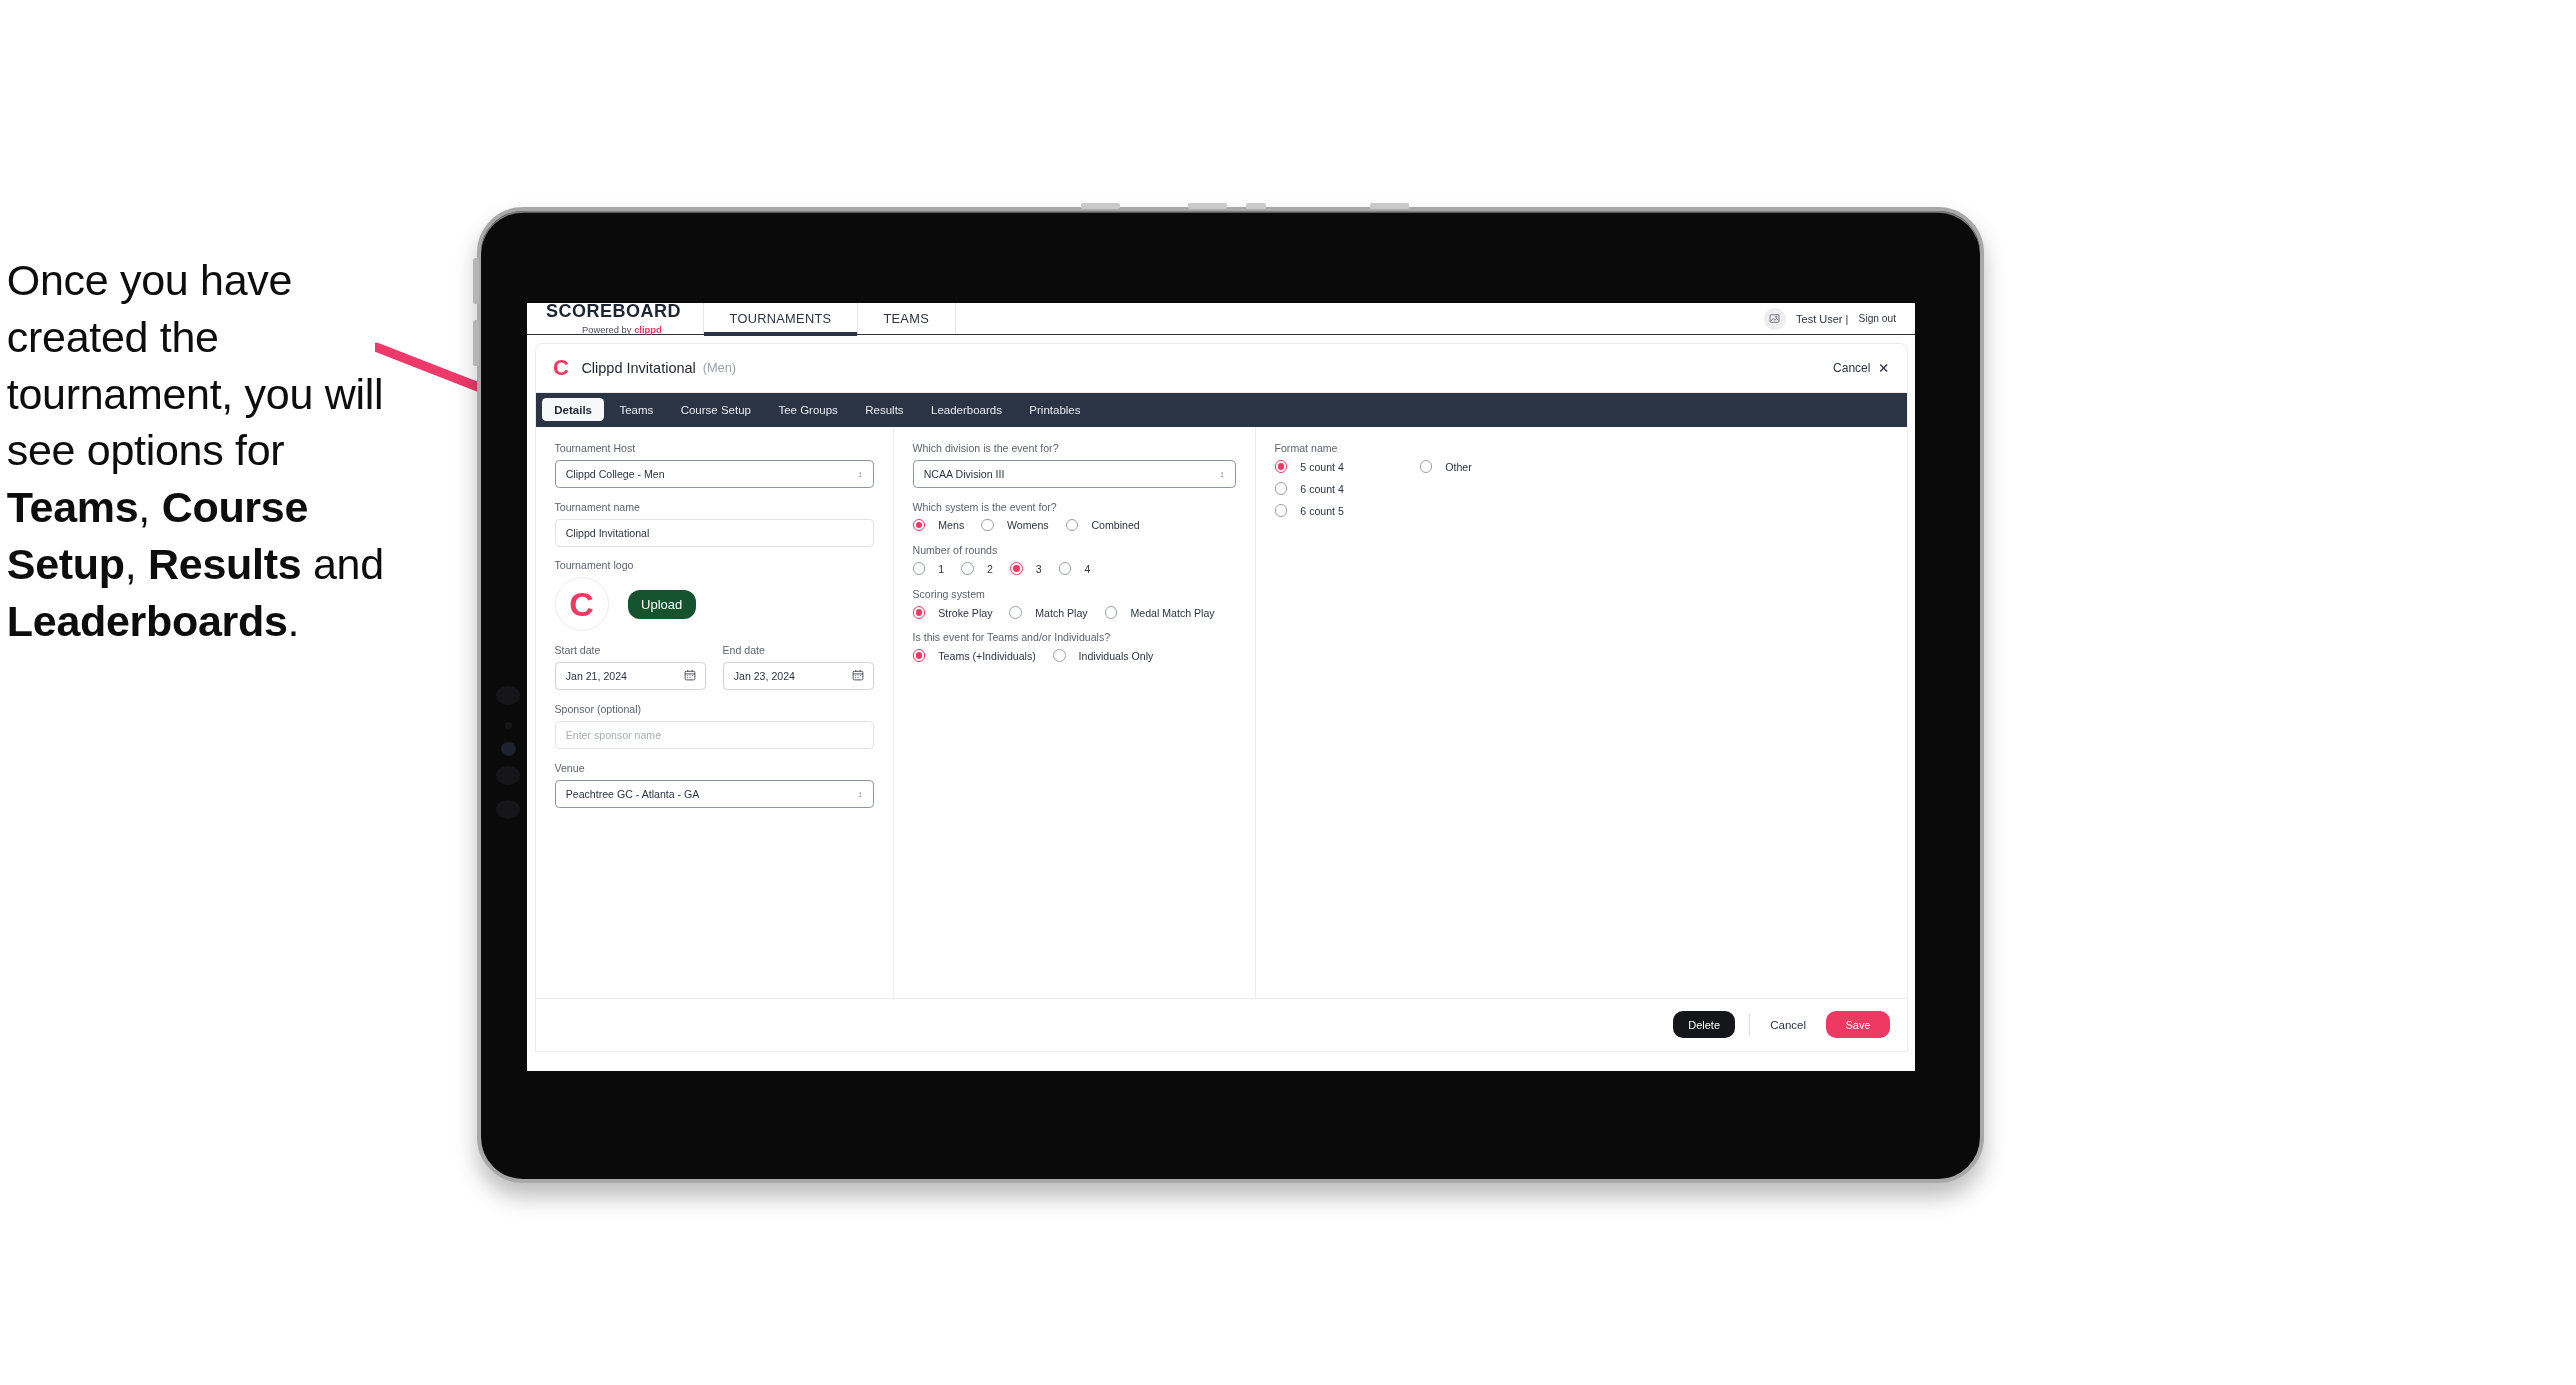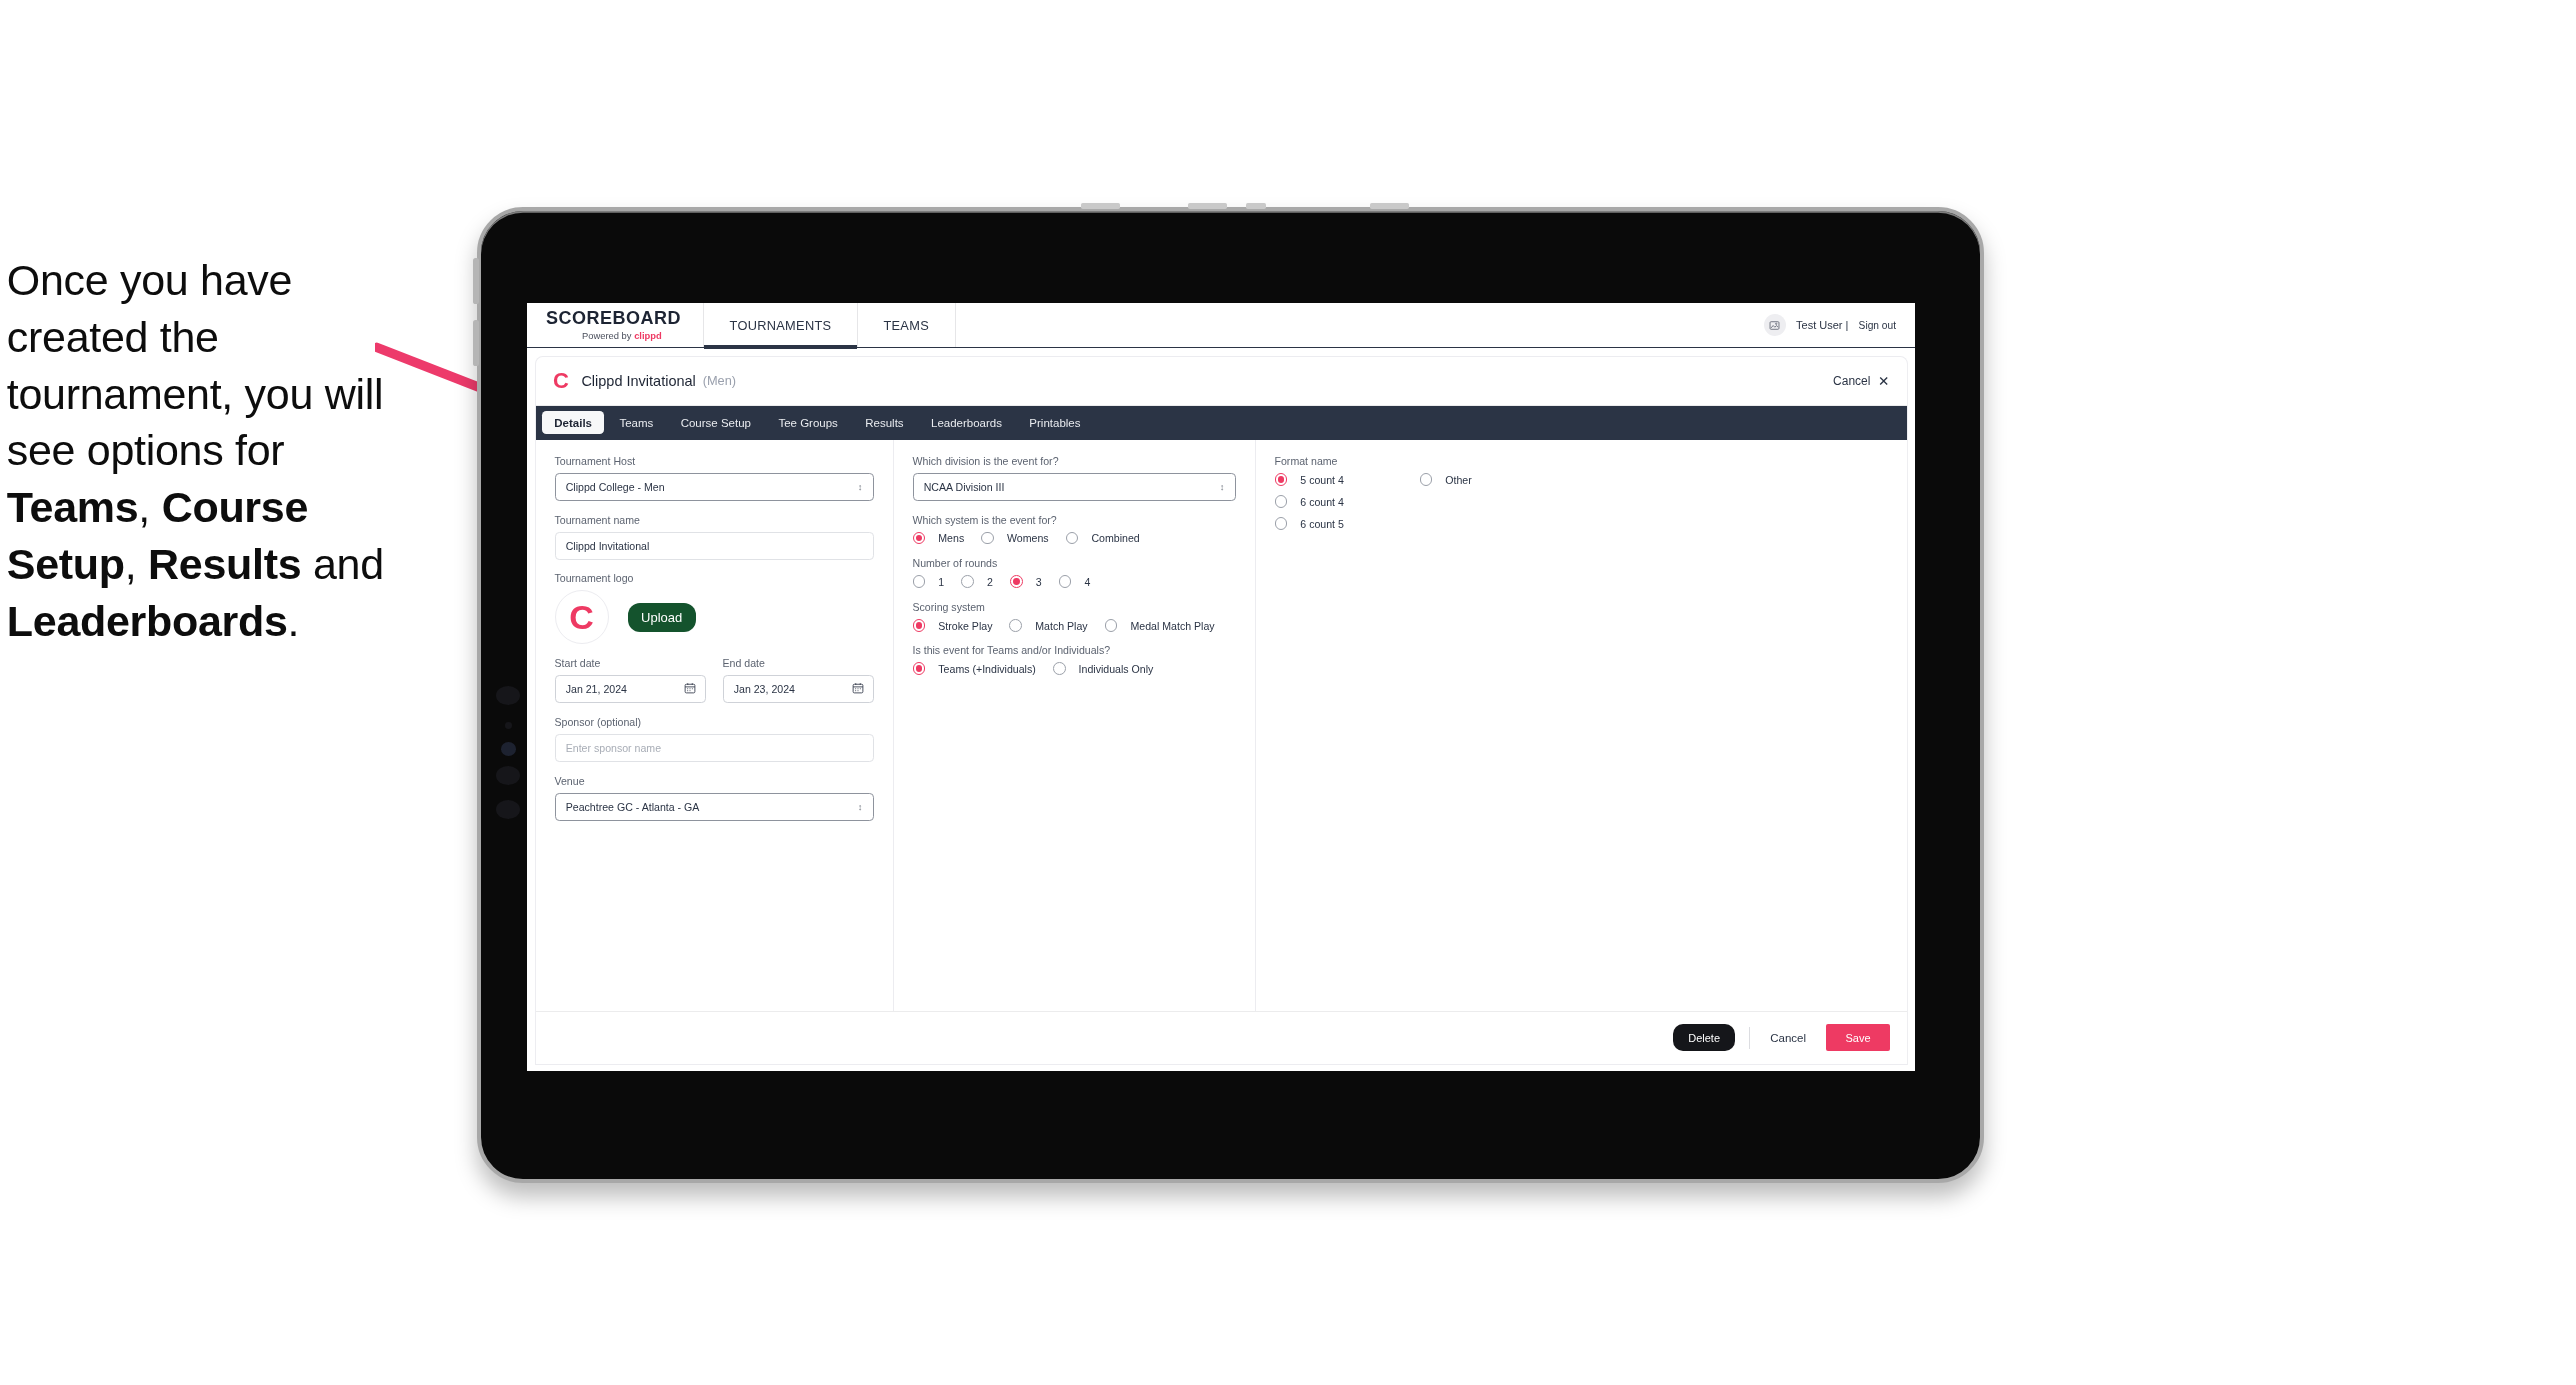--- a/index.html
+++ b/index.html
@@ -65,21 +65,21 @@
   .screen {
     position: absolute; left: 46px; top: 92px;
     width: 1388px; height: 768px;
     background: #ffffff;
     overflow: hidden;
     font-family: "Liberation Sans", sans-serif;
   }
 
   
   .appbar {
-    height: 45px; background:#fff; border-bottom: 1.7px solid #2b3445;
+    height: 32px; background:#fff; border-bottom: 1.7px solid #2b3445;
     display:flex; align-items:stretch; position:relative;
   }
   .brand { display:flex; flex-direction:column; justify-content:center; padding: 0 22px 0 19px;
            border-right:0.9px solid #e6e6e8; }
   .brand-title { font-size: 18px; font-weight: 700; letter-spacing: 0.5px; color:#1d2433; line-height:1; }
   .brand-sub { font-size: 9.4px; color:#4a4f5c; margin-top:3.4px; }
   .brand-sub span { color:#ee3a63; font-weight:700; }
   .nav-tab {
     display:flex; align-items:center; padding: 0 25.5px; font-size:12.8px; letter-spacing:0.3px;
     color:#2b3445; border-right:0.9px solid #e6e6e8; cursor:pointer; position:relative;justify-content:center;
@@ -182,21 +182,21 @@
   .fmt-right { }
 
   
   .card-foot {
     height: 53px; border-top:0.9px solid #ececed; display:flex; align-items:center;
     justify-content:flex-end; gap:13.6px; padding-right: 17px;
   }
   .btn-delete { background:#15161a; color:#fff; font-size:11px; border-radius:10px; padding:7.7px 15.3px; border:none; cursor:pointer; }
   .vdiv { width:0.9px; height:22px; background:#dcdde1; }
   .btn-cancel { background:transparent; color:#2b3445; font-size:11.5px; border:none; cursor:pointer; padding: 7.7px 6.8px; }
-  .btn-save { background:#ee3a63; color:#fff; font-size:11px; border-radius:2px; padding:7.7px 19px; border:none; cursor:pointer; }
+  .btn-save { background:#ee3a63; color:#fff; font-size:11px; border-radius:10px; padding:7.7px 19px; border:none; cursor:pointer; }
 </style>
 </head>
 <body>
 
 <div class="page">
 
   <div class="annotation">
     <span>Once you have created the tournament, you will see options for </span><b>Teams</b><span>, </span><b>Course Setup</b><span>, </span><b>Results</b><span> and </span><b>Leaderboards</b><span>.</span>
   </div>
 

